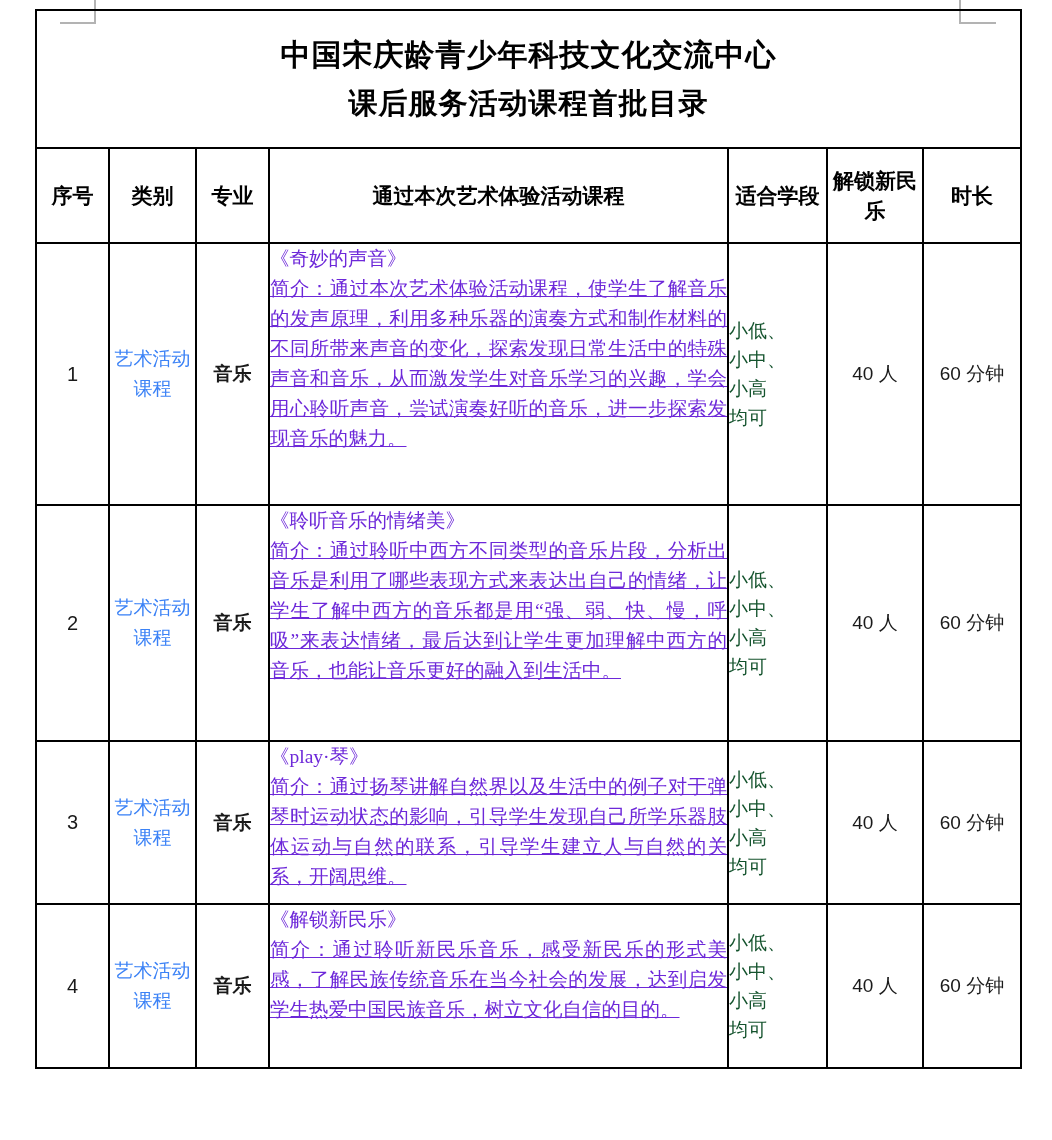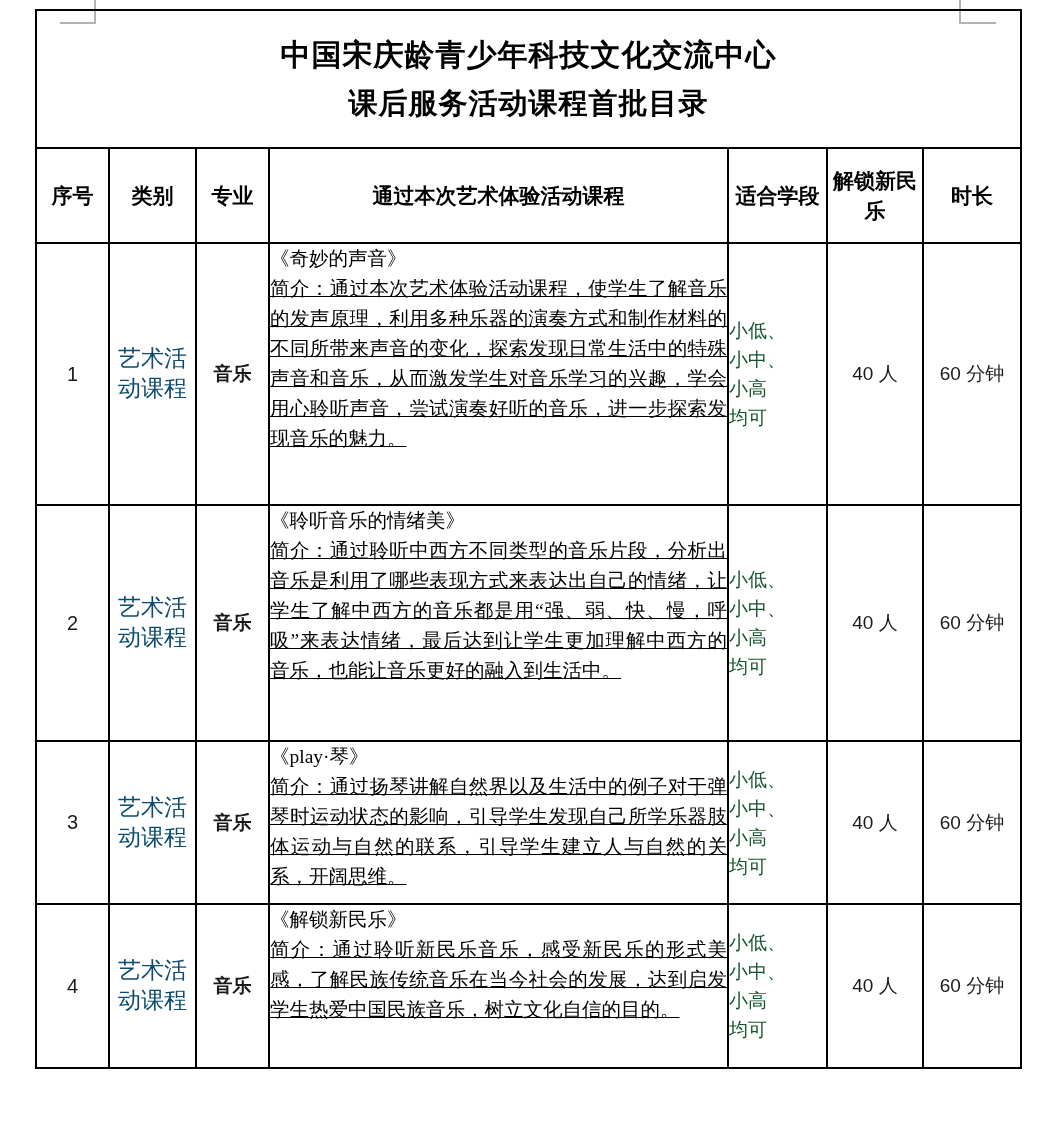--- a/index.html
+++ b/index.html
@@ -73,38 +73,38 @@
   .cell-no {
     text-align: center;
     vertical-align: middle;
     font-family: "Liberation Sans", sans-serif;
     font-size: 20px;
     color: #1a1a1a;
   }
   .cell-category {
     text-align: center;
     vertical-align: middle;
-    font-size: 23px;
+    font-size: 19px;
     line-height: 30px;
     padding: 0 9px;
-    color: #0c4a6e;
+    color: #3b82f6;
   }
   .cell-major {
     text-align: center;
     vertical-align: middle;
     font-size: 19px;
     color: #1a1a1a;
     font-weight: bold;
   }
   .cell-desc {
     vertical-align: top;
     padding: 3px 10px 3px 10px;
     font-size: 19.5px;
     line-height: 30px;
-    color: #000000;
+    color: #6d28d9;
     margin-left: 35px;
   }
   .cell-desc .course-intro {
     text-align: justify;
     text-decoration: underline;
   }
   .cell-grade {
     text-align: left;
     vertical-align: middle;
     font-size: 19px;

